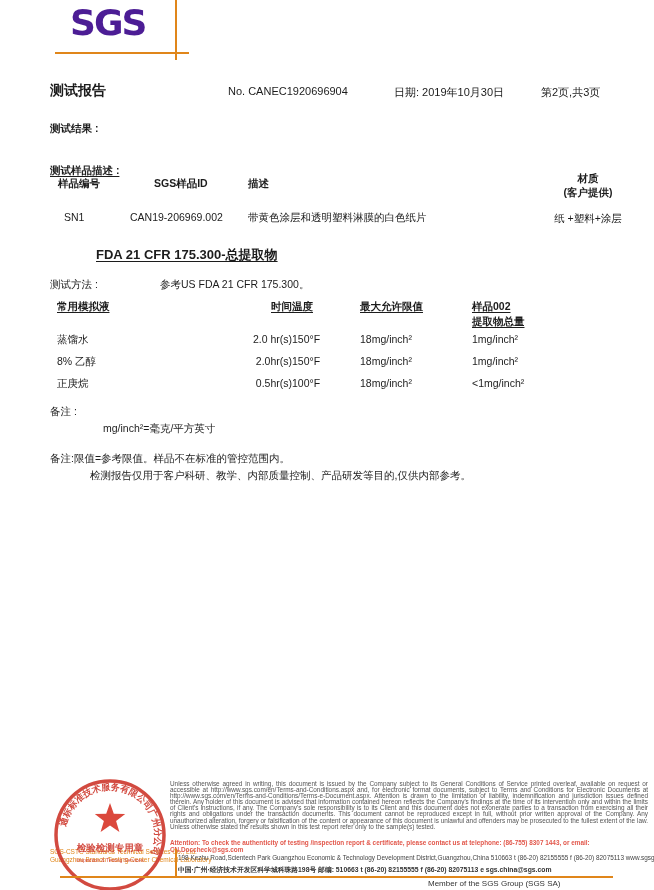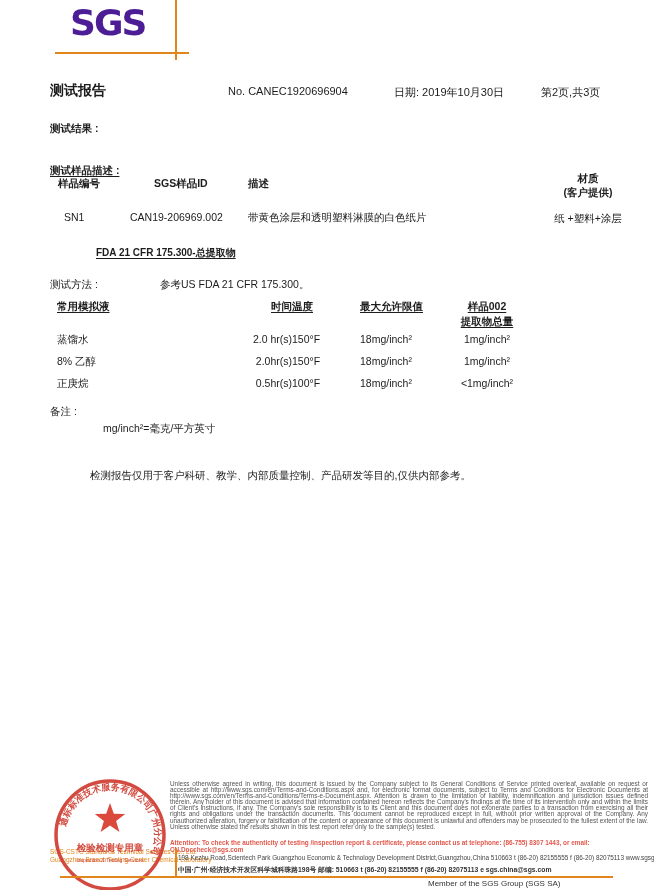--- a/index.html
+++ b/index.html
@@ -26,29 +26,29 @@
   
   .st-h1{left:58px;top:177px;}
   .st-h2{left:148px;top:177px;margin-left:6px;}
   .st-h3{left:248px;top:177px;}
   .st-h4{left:528px;top:171px;width:120px;text-align:center;line-height:14px;}
   .st-r1{left:64px;top:211px;}
   .st-r2{left:130px;top:211px;}
   .st-r3{left:248px;top:211px;}
   .st-r4{left:528px;top:212px;width:120px;text-align:center;}
   
-  .fda-title{left:50px;top:246px;font-size:10px;padding-left:46px;}
+  .fda-title{left:50px;top:246px;font-size:13px;padding-left:46px;}
   .method-label{left:50px;top:278px;}
   .method-value{left:160px;top:278px;}
   
   .col1{left:57px;width:145px;text-align:left;}
   .col2{left:202px;width:90px;text-align:right;}
   .col3{left:292px;width:80px;text-align:left;}
   .col4{left:360px;width:110px;text-align:left;}
-  .col5{left:432px;width:110px;text-align:center;}
+  .col5{left:472px;width:110px;}
   .thr{top:300px;}
   .thr2{top:315px;}
   .row1{top:333px;}
   .row2{top:355px;}
   .row3{top:377px;}
   
   .note1-label{left:50px;top:405px;}
   .note1-text{left:103px;top:422px;}
   .note2-l1{left:50px;top:452px;}
   .note2-l2{left:90px;top:469px;}
@@ -121,20 +121,21 @@
   <div>
     <div class="abs body-txt col1 row3">正庚烷</div>
     <div class="abs body-txt col2 row3">0.5hr(s)</div>
     <div class="abs body-txt col3 row3">100°F</div>
     <div class="abs body-txt col4 row3">18mg/inch²</div>
     <div class="abs body-txt col5 row3">&lt;1mg/inch²</div>
   </div>
 
   <div class="abs body-txt note1-label">备注 :</div>
   <div class="abs body-txt note1-text">mg/inch²=毫克/平方英寸</div>
+  <div class="abs body-txt note2-l1">备注:限值=参考限值。样品不在标准的管控范围内。</div>
   <div class="abs body-txt note2-l2">检测报告仅用于客户科研、教学、内部质量控制、产品研发等目的,仅供内部参考。</div>
 
   <div class="abs company-l1">SGS-CSTC Standards Technical Services Co., Ltd.</div>
   <div class="abs company-l2">Guangzhou Branch Testing Center Chemical Laboratory</div>
 
   <svg class="abs stamp" viewBox="0 0 120 120" xmlns="http://www.w3.org/2000/svg">
     <defs>
       <path id="ringPath" d="M 60,60 m -45,0 a 45,45 0 1,1 90,0 a 45,45 0 1,1 -90,0"></path>
     </defs>
     <circle cx="60" cy="60" r="54" fill="none" stroke="#cf3b30" stroke-width="3.5"></circle>

